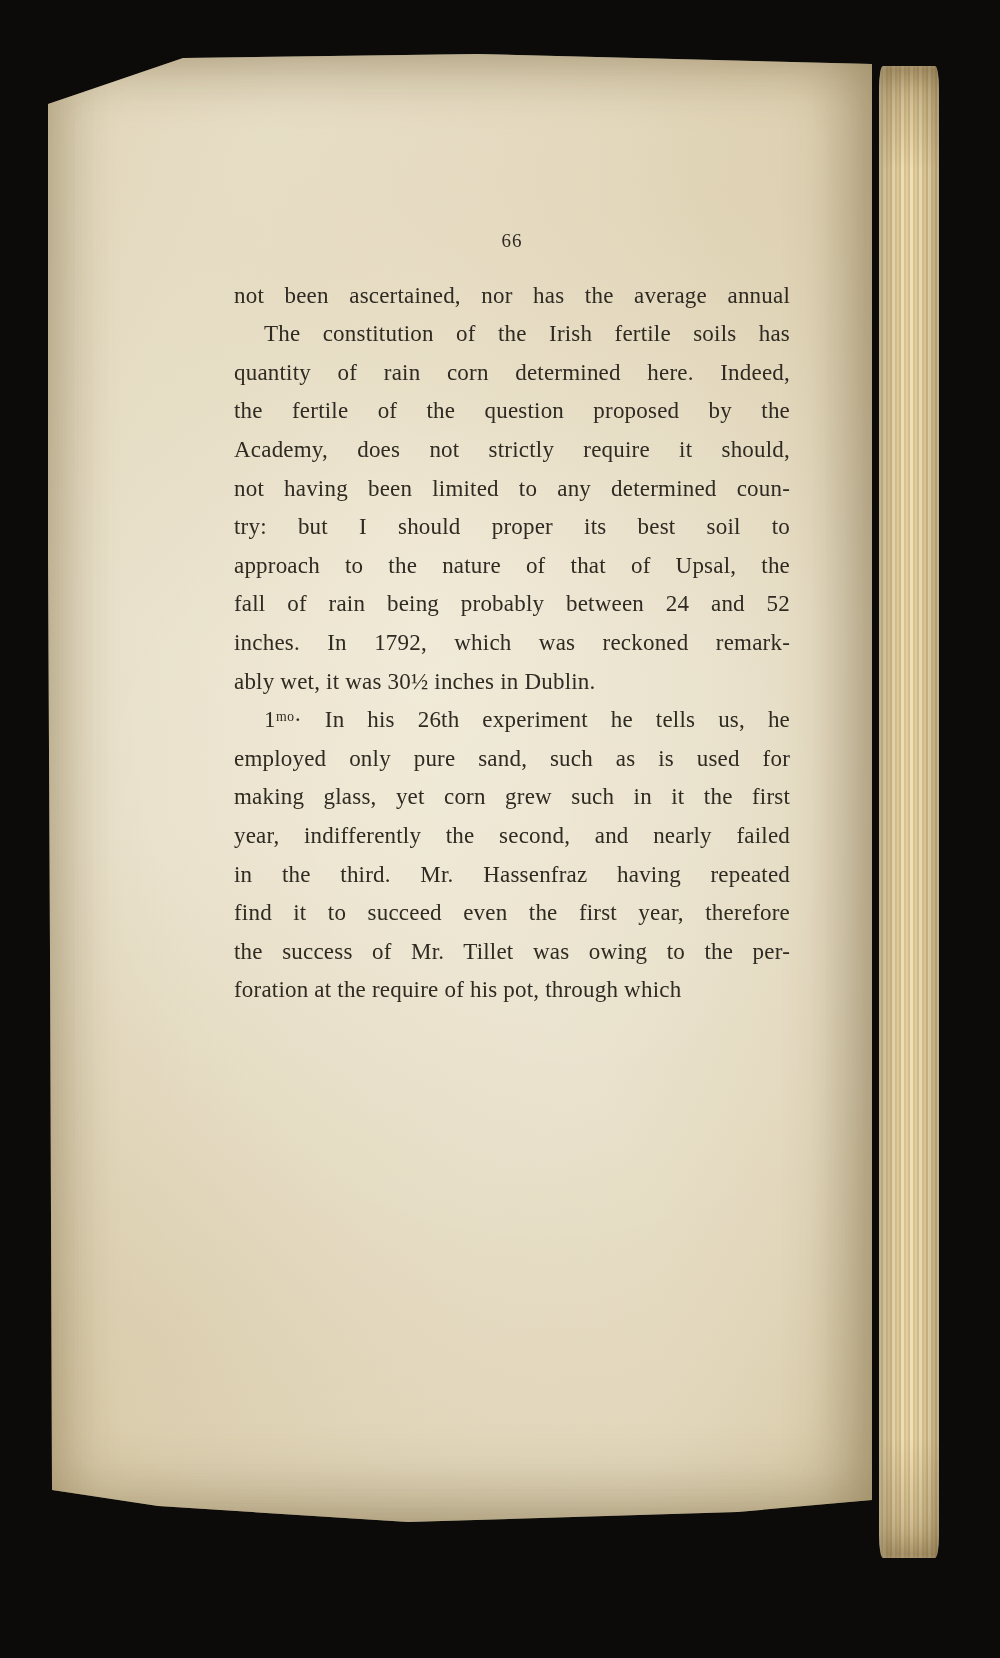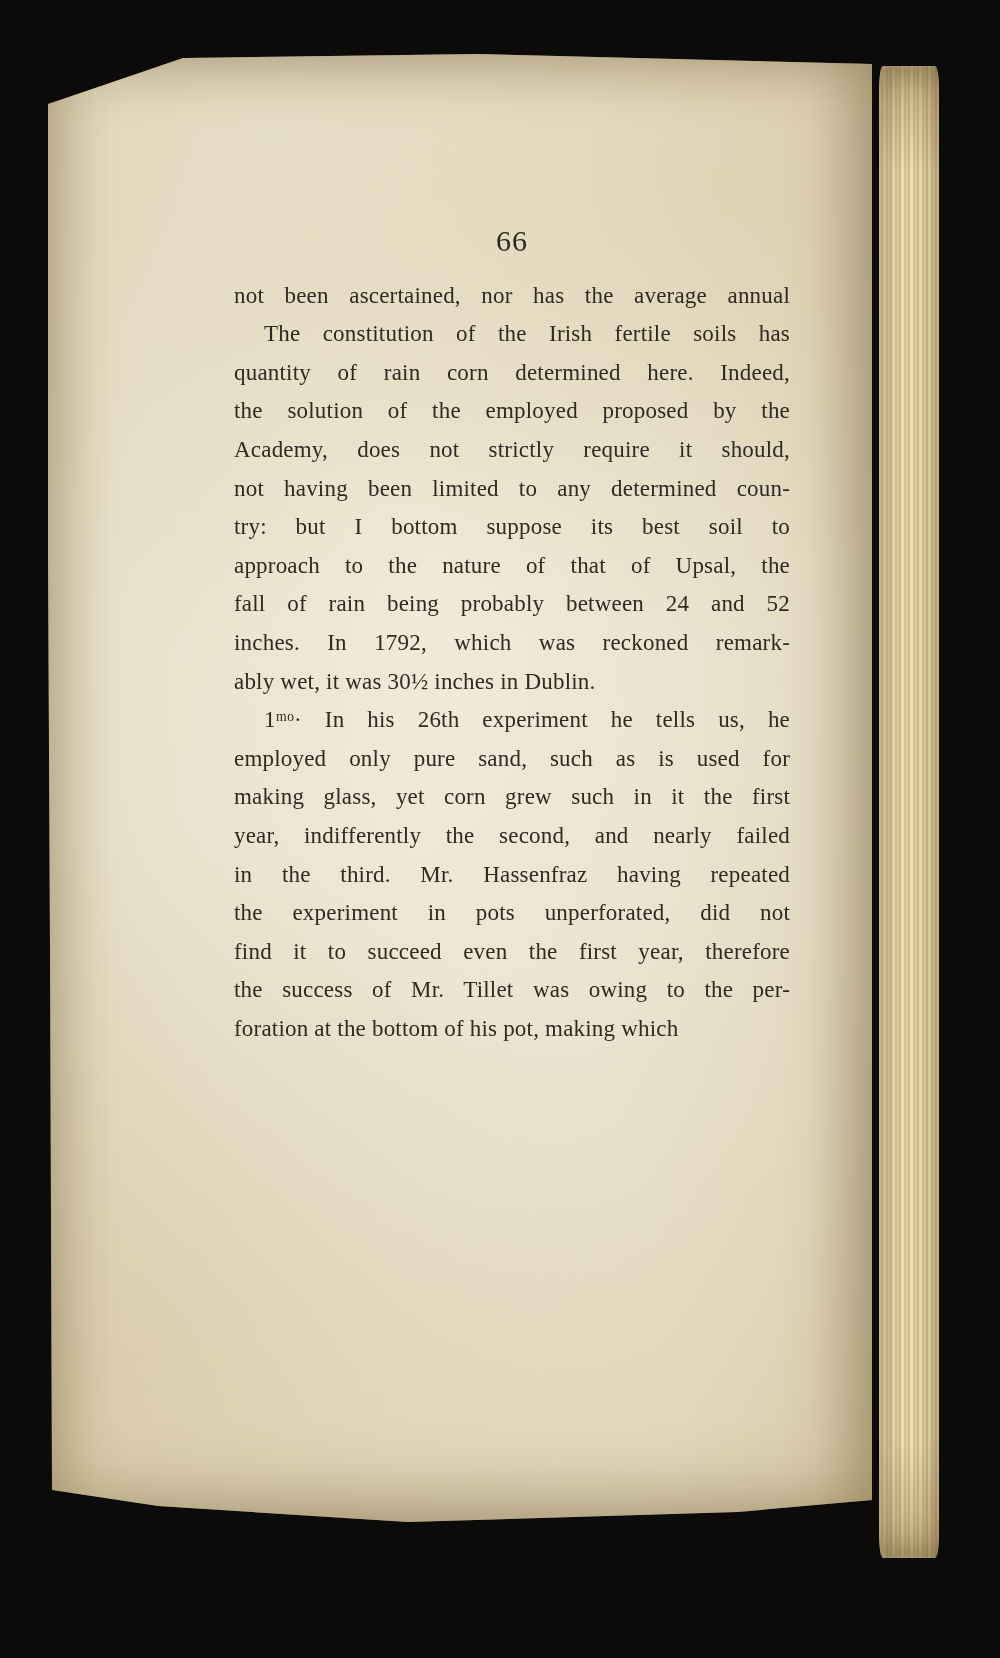--- a/index.html
+++ b/index.html
@@ -58,56 +58,55 @@
   }
 
   
   .content {
     position: absolute; left: 186px; top: 168px; width: 556px;
     color: var(--ink, #2f2a22);
     font-size: 23px; line-height: 38.6px;
     letter-spacing: 0.2px;
   }
   .page-number {
-    text-align: center; font-size: 30px;
+    text-align: center; font-size: 19px;
     letter-spacing: 1px; margin-bottom: 16px;
   }
   .line { text-align: justify; text-align-last: justify; }
   .line.last { text-align-last: left; font-family: Liberation Serif, serif; }
   .line.first { text-indent: 30px; }
 </style>
 </head>
 <body>
 
 <div class="page">
   <div class="stain-layer"></div>
   <div class="content">
     <div class="page-number">66</div>
 
   <div class="paragraph">
         <div class="line">not been ascertained, nor has the average annual</div>
         <div class="line first">The constitution of the Irish fertile soils has</div>
         <div class="line">quantity of rain corn determined here. Indeed,</div>
-        <div class="line">the solution of the employed proposed by the</div>
+        <div class="line">the fertile of the question proposed by the</div>
         <div class="line">Academy, does not strictly require it should,</div>
         <div class="line">not having been limited to any determined coun-</div>
-        <div class="line">try: but I bottom suppose its best soil to</div>
+        <div class="line">try: but I should proper its best soil to</div>
         <div class="line">approach to the nature of that of Upsal, the</div>
         <div class="line">fall of rain being probably between 24 and 52</div>
         <div class="line">inches. In 1792, which was reckoned remark-</div>
         <div class="line last">ably wet, it was 30½ inches in Dublin.</div>
       </div>
       <div class="paragraph">
         <div class="line first">1ᵐᵒ· In his 26th experiment he tells us, he</div>
         <div class="line">employed only pure sand, such as is used for</div>
         <div class="line">making glass, yet corn grew such in it the first</div>
         <div class="line">year, indifferently the second, and nearly failed</div>
         <div class="line">in the third. Mr. Hassenfraz having repeated</div>
-        <div class="line">the experiment in pots unperforated, did not</div>
         <div class="line">find it to succeed even the first year, therefore</div>
         <div class="line">the success of Mr. Tillet was owing to the per-</div>
-        <div class="line last">foration at the bottom of his pot, making which</div>
+        <div class="line last">foration at the require of his pot, through which</div>
       </div>
     </div>
   <div class="edge-shade"></div>
 </div>
 
 <div class="fore-edge"></div>
 
 </body></html>

